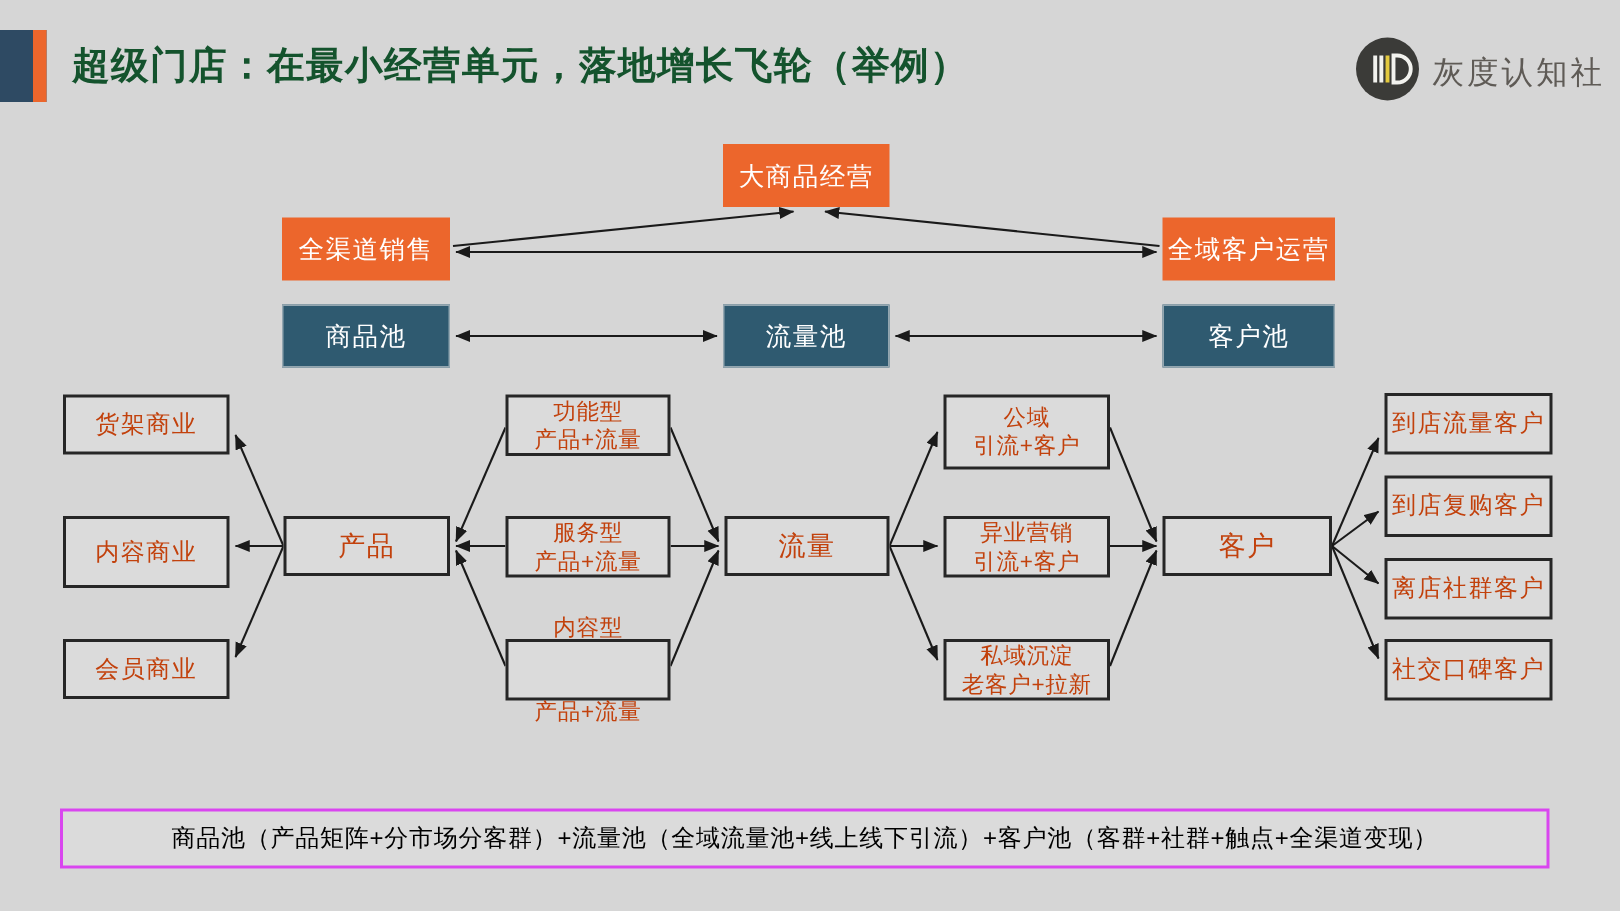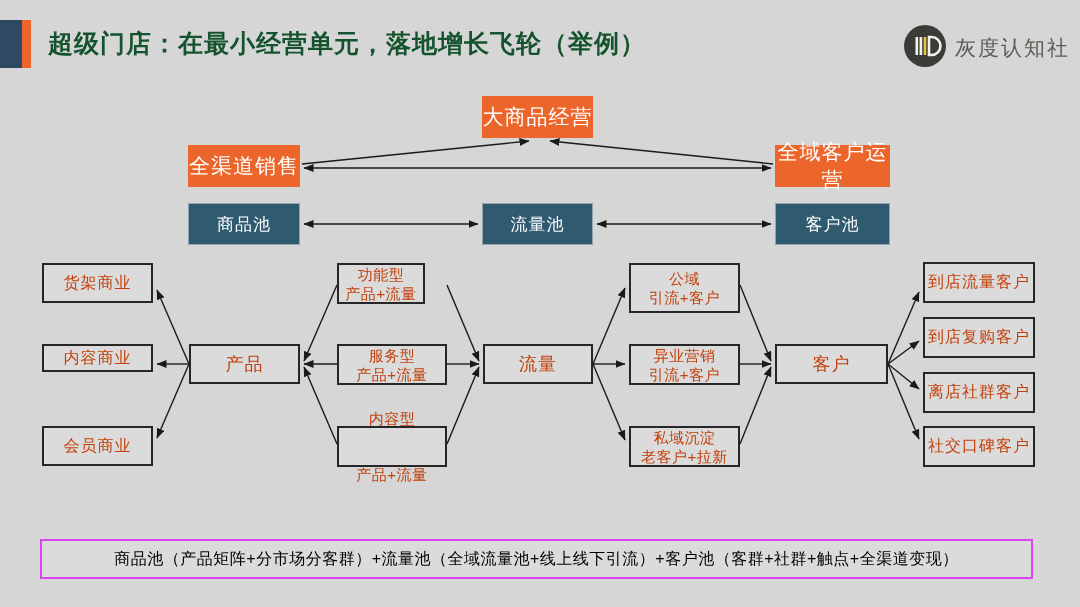--- a/index.html
+++ b/index.html
@@ -6,21 +6,21 @@
   body{
     width:1080px;height:607px;overflow:hidden;
     background:#D6D6D6;
     font-family:"Liberation Sans","DejaVu Sans",sans-serif;
     -webkit-font-smoothing:antialiased;
   }
   .stage{position:relative;width:1080px;height:607px;background:#D6D6D6;}
   svg.wires{position:absolute;left:0;top:0;width:1080px;height:607px;z-index:1;pointer-events:none;}
   .box{position:absolute;z-index:2;display:flex;align-items:center;justify-content:center;
        text-align:center;box-sizing:border-box;letter-spacing:1px;}
-  .box-orange{background:#EC662C;color:#ffffff;font-size:21px;}
+  .box-orange{background:#EC662C;color:#ffffff;font-size:17px;}
   .box-navy{background:#2F5A70;color:#fff;font-size:17px;border:1px solid #93A6B0;}
   .box-line{background:#DBDBDB;color:#c2410c;border:2px solid #262626;font-size:16px;}
   .box-hub{font-size:18px;}
   .two-line{flex-direction:column;font-size:15px;line-height:19px;letter-spacing:0.5px;}
   .footer-bar{position:absolute;z-index:2;left:40px;top:539px;width:993px;height:40px;
        border:2px solid #d946ef;background:#DBDBDB;display:flex;align-items:center;justify-content:center;
        font-size:16px;color:#000000;letter-spacing:0.5px;box-sizing:border-box;}
   
   .title-accent{position:absolute;left:0;top:20px;width:31px;height:48px;background:#2E4A63;z-index:2;}
   .title-accent .stripe{position:absolute;right:0;top:0;width:9px;height:100%;background:#EC662C;}
@@ -98,26 +98,26 @@
 
   <div class="box box-orange" style="left:482px;top:96px;width:111px;height:42px;">大商品经营</div>
   <div class="box box-orange" style="left:188px;top:145px;width:112px;height:42px;">全渠道销售</div>
   <div class="box box-orange" style="left:775px;top:145px;width:115px;height:42px;">全域客户运营</div>
 
   <div class="box box-navy" style="left:188px;top:203px;width:112px;height:42px;">商品池</div>
   <div class="box box-navy" style="left:482px;top:203px;width:111px;height:42px;">流量池</div>
   <div class="box box-navy" style="left:775px;top:203px;width:115px;height:42px;">客户池</div>
 
   <div class="box box-line" style="left:42px;top:263px;width:111px;height:40px;">货架商业</div>
-  <div class="box box-line" style="left:42px;top:344px;width:111px;height:28px;font-family:Liberation Serif, serif;">内容商业</div>
+  <div class="box box-line" style="left:42px;top:344px;width:111px;height:48px;font-family:Liberation Serif, serif;">内容商业</div>
   <div class="box box-line" style="left:42px;top:426px;width:111px;height:40px;">会员商业</div>
 
   <div class="box box-line box-hub" style="left:189px;top:344px;width:111px;height:40px;">产品</div>
 
-  <div class="box box-line two-line" style="left:337px;top:263px;width:88px;height:41px;">
+  <div class="box box-line two-line" style="left:337px;top:263px;width:110px;height:41px;">
     <span>功能型</span>
     <span>产品+流量</span>
   </div>
   <div class="box box-line two-line" style="left:337px;top:344px;width:110px;height:41px;align-items:center;">
     <span>服务型</span>
     <span>产品+流量</span>
   </div>
   <div class="box box-line two-line" style="left:337px;top:426px;width:110px;height:41px;gap:37px;">
     <span>内容型</span>
     <span>产品+流量</span>

